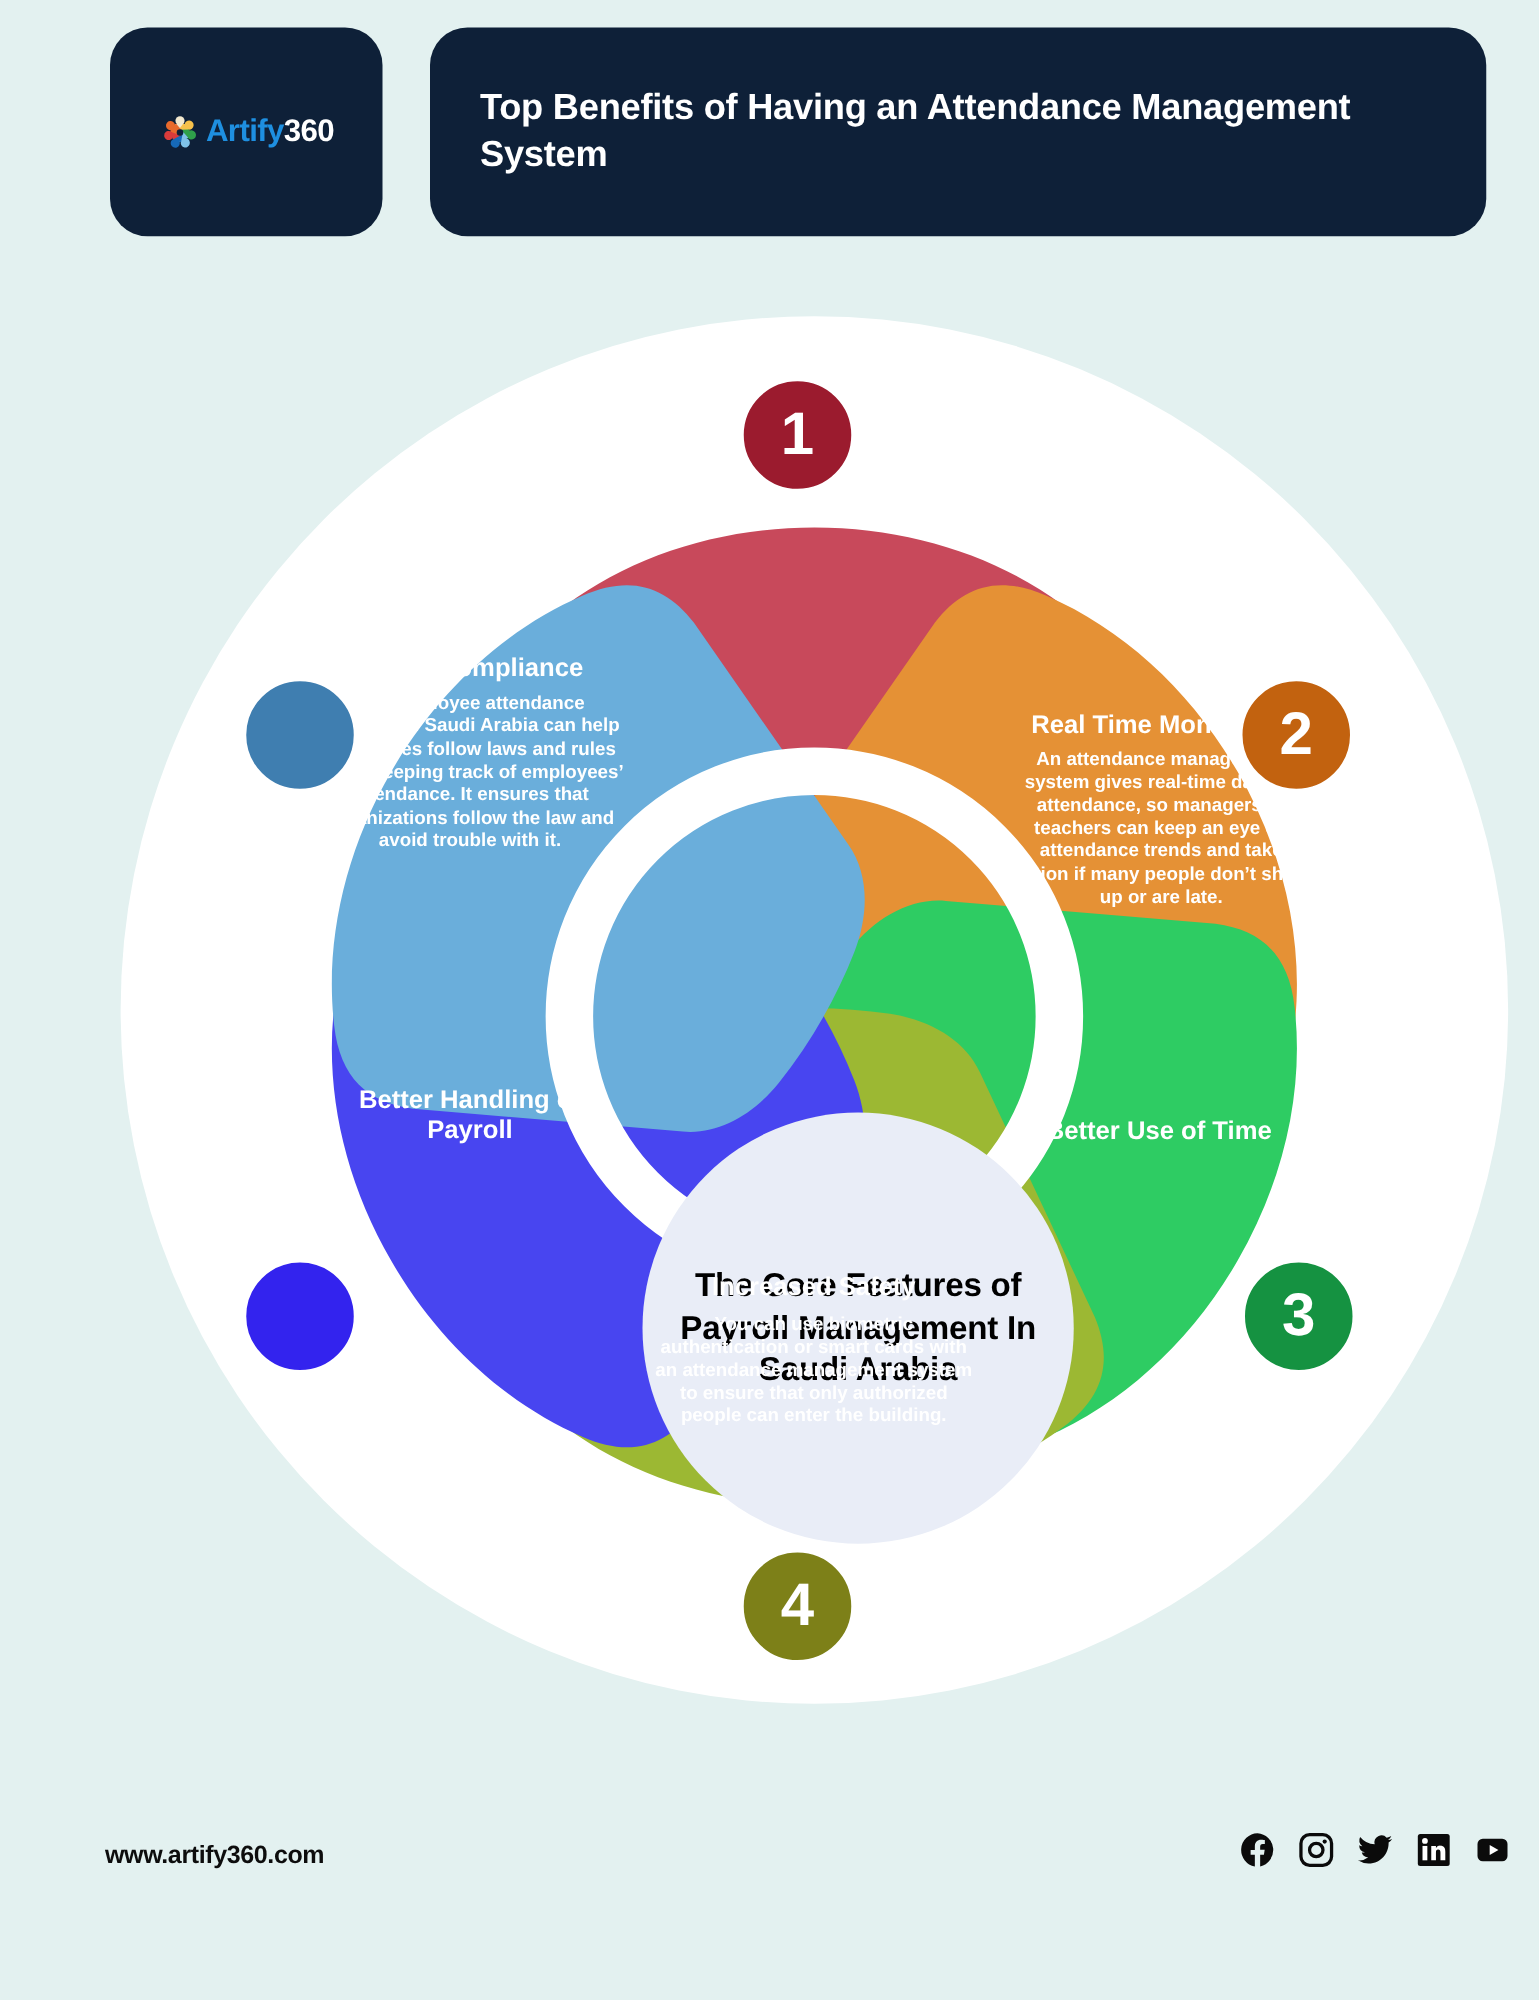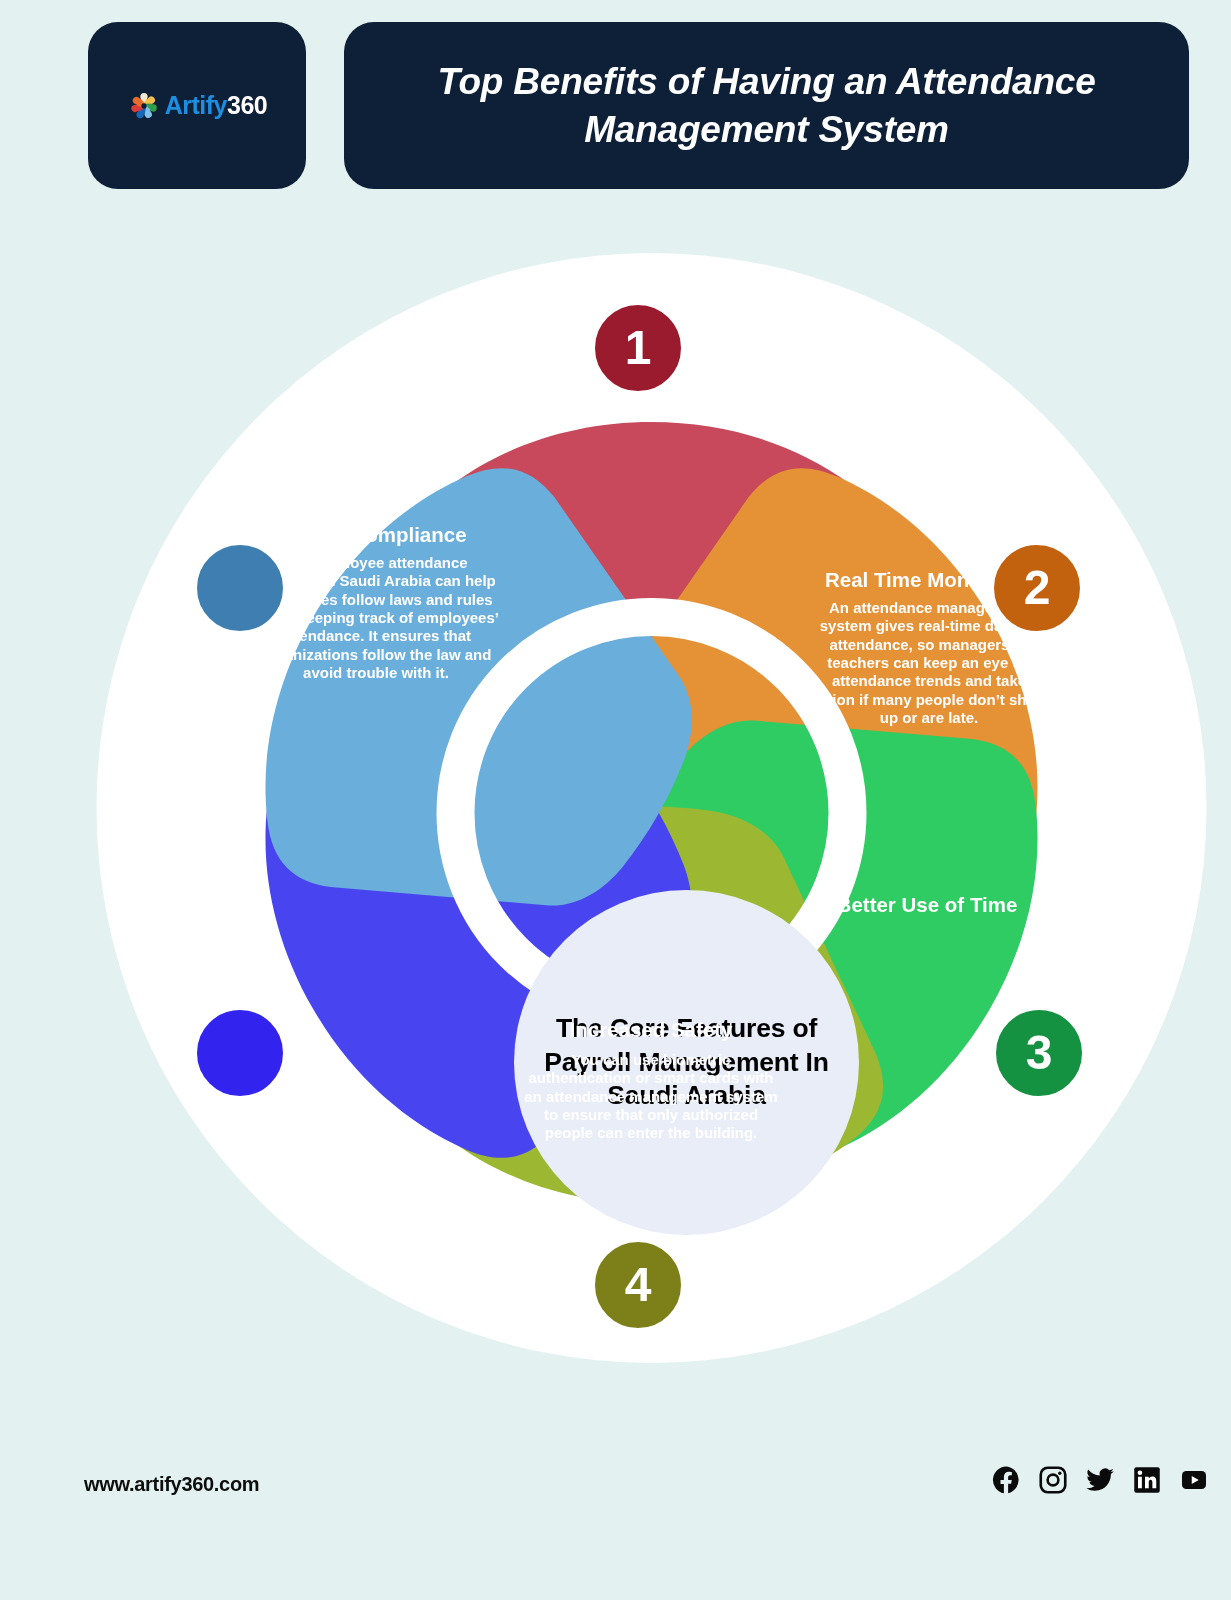--- a/index.html
+++ b/index.html
@@ -25,22 +25,22 @@
   .logo-text .n { color: #ffffff; }
 
   .title-card {
     position: absolute; left: 308px; top: 22px;
     width: 845px; height: 167px;
     background: #0e2038; border-radius: 30px;
     display: flex; align-items: center; justify-content: center;
     padding: 0 40px;
   }
   .title-card h1 {
-    color: #fff; font-size: 37px; font-weight: 700;
-    text-align: center; line-height: 1.28; letter-spacing: -0.2px; font-style: italic;
+    color: #fff; font-size: 29px; font-weight: 700;
+    line-height: 1.28; letter-spacing: -0.2px;
   }
 
   
   .wheel { position: absolute; left: 48px; top: 238px; width: 1135px; height: 1150px; }
   .wheel svg { display: block; width: 100%; height: 100%; }
 
   .lbl { position: absolute; color: #ffffff; text-align: center; }
   .lbl .h { font-weight: 700; line-height: 1.18; display:block; }
   .lbl .b { font-weight: 700; line-height: 1.22; display:block; }
   .lbl .b u { text-decoration: underline; }
@@ -178,20 +178,21 @@
 
     <div class="lbl" style="left:438px; top:780px; width:258px; font-size:15px;">
       <span class="h" style="font-size:20.5px;">Increased Safety</span>
       <span class="b" style="font-size:15px; margin-top:9px;">You can use biometric authentication or smart cards with an attendance management system to ensure that only authorized people can enter the building.</span>
     </div>
     <div class="badge" style="left:504px; top:997px; width:100px; height:100px; background:#7d8018; font-size:48px; border:7px solid #fff;">
       <span>4</span>
     </div>
 
     <div class="lbl" style="left:168px; top:630px; width:248px; font-size:15px;">
+      <span class="h" style="font-size:20.5px;">Better Handling of Payroll</span>
     </div>
     <div class="badge" style="left:106px; top:765px; width:100px; height:100px; background:#3323ee; font-size:48px; border:7px solid #fff;">
       <span></span>
     </div>
 
     <div class="lbl" style="left:168px; top:285px; width:248px; font-size:15px;">
       <span class="h" style="font-size:20.5px;">Better Compliance</span>
       <span class="b" style="font-size:15px; margin-top:7px;">The employee attendance software in Saudi Arabia can help companies follow laws and rules about keeping track of employees’ attendance. It ensures that organizations follow the law and avoid trouble with it.</span>
     </div>
     <div class="badge" style="left:106px; top:300px; width:100px; height:100px; background:#3f7eb0; font-size:48px; border:7px solid #fff;">

